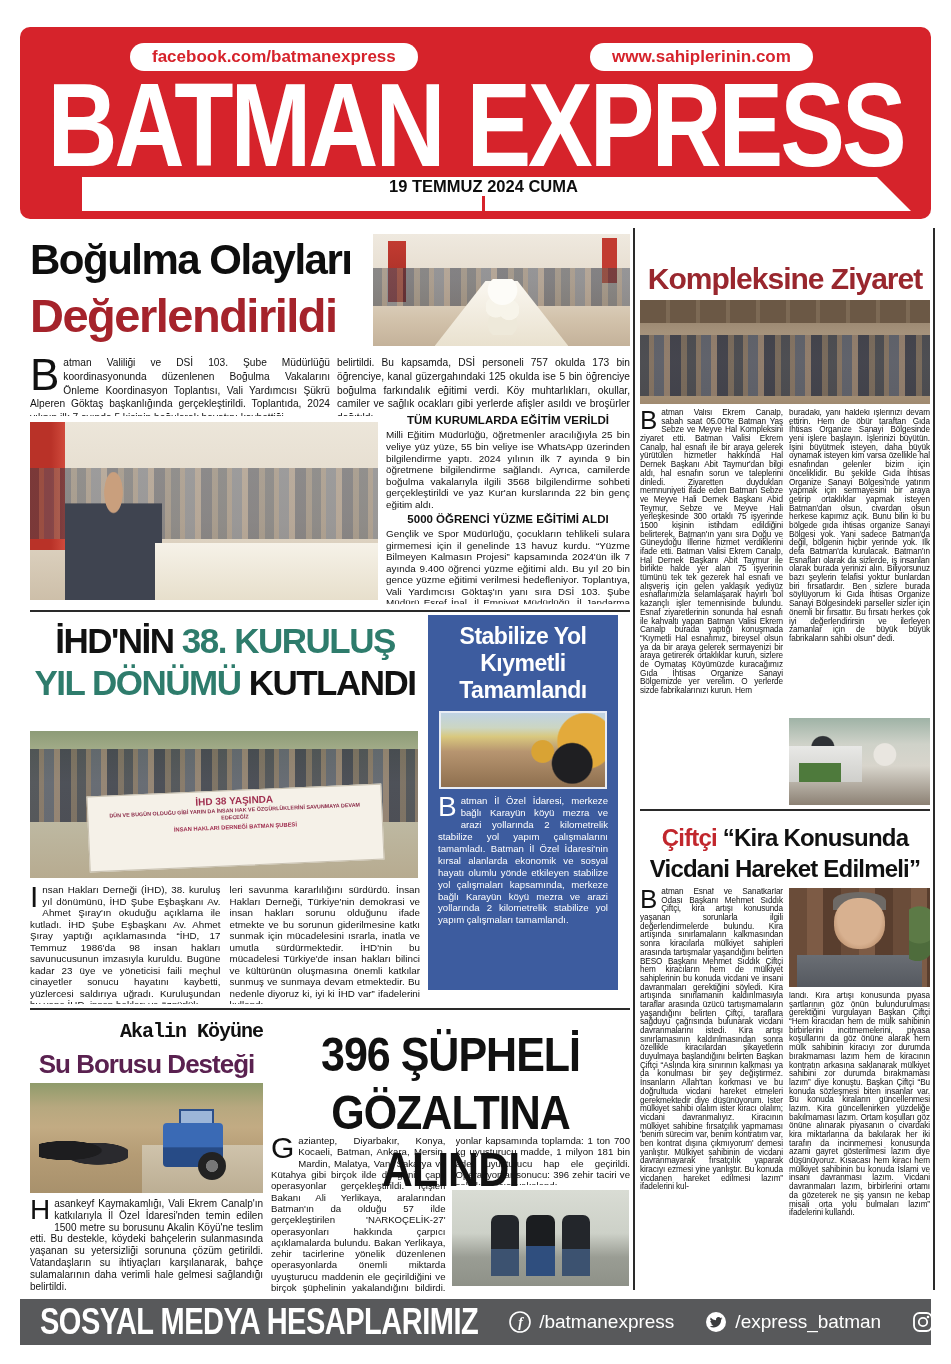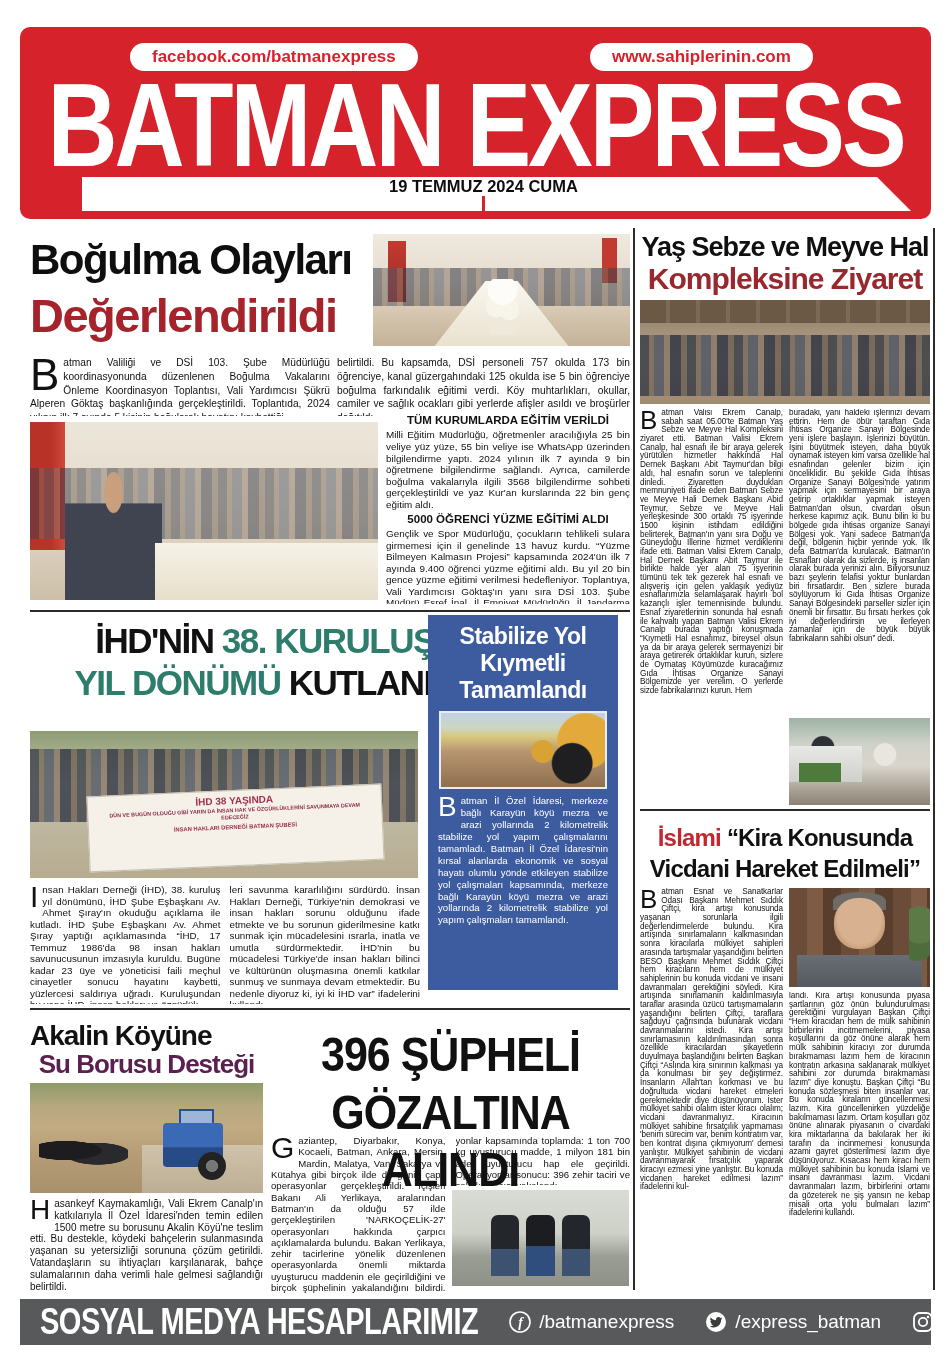--- a/index.html
+++ b/index.html
@@ -43,21 +43,21 @@
   .a1-intro { position:absolute; left:30px; top:356px; width:600px; height:60px;
               display:flex; gap:7px; font-size:10.2px; line-height:1.35; overflow:hidden; }
   .a1-intro .c1 { width:300px; } .a1-intro .c2 { flex:1; }
   .a1-intro .dropcap { font-size:44px; line-height:38px; }
   .a1-right { position:absolute; left:386px; top:412px; width:244px; height:192px;
               font-size:9.9px; line-height:1.17; overflow:hidden; }
   .subhead { text-align:center; font-weight:bold; font-size:11.5px; margin:2px 0; }
 
   
   .ihd-h { position:absolute; left:30px; top:620px; width:390px; text-align:center;
-           font-weight:bold; font-size:35px; letter-spacing:-1.5px; line-height:1.2;margin-left:40px; }
+           font-weight:bold; font-size:35px; letter-spacing:-1.5px; line-height:1.2; }
   .teal { color:#2e7c6c; }
   .ihd-body { position:absolute; left:30px; top:884px; width:390px; height:120px;
               display:flex; gap:9px; font-size:9.8px; line-height:1.18; overflow:hidden; }
   .ihd-body > div { flex:1; }
   .ihd-body .dropcap { font-size:30px; line-height:26px; }
 
   
   .stab { position:absolute; left:428px; top:615px; width:190px; height:375px; background:#3d5c9f; }
   .stab-title { color:#fff; font-weight:bold; font-size:23px; text-align:center;
                 line-height:1.18; padding-top:8px; letter-spacing:-0.5px; }
@@ -75,22 +75,22 @@
   .smallcol .dropcap { font-size:26px; line-height:22px; }
 
   
   .cif-h { position:absolute; left:636px; top:822px; width:298px; text-align:center;
            font-weight:bold; font-size:24px; letter-spacing:-0.8px; line-height:1.3; }
   .red { color:#c1272d; }
   .cif-c1 { position:absolute; left:640px; top:888px; width:143px; height:394px; }
   .cif-c2 { position:absolute; left:789px; top:992px; width:141px; height:290px; }
 
   
-  .ak-h1 { position:absolute; left:30px; top:1020px; width:233px; text-align:left;
-           font-size:28px; font-weight:bold; letter-spacing:-1px; white-space:nowrap; }
+  .ak-h1 { position:absolute; left:30px; top:1020px; width:233px; text-align:right;
+           font-size:20px; font-weight:bold; letter-spacing:-1px; white-space:nowrap;font-family:Liberation Mono, monospace; }
   .ak-h2 { position:absolute; left:30px; top:1049px; width:233px; text-align:center;
            font-size:26px; font-weight:bold; letter-spacing:-1px; color:#5a2150; white-space:nowrap; }
   .ak-body { position:absolute; left:30px; top:1198px; width:233px; height:96px;
              font-size:10px; line-height:1.18; overflow:hidden; }
   .ak-body .dropcap { font-size:28px; line-height:24px; }
 
   
   .s396-h { position:absolute; left:271px; top:1026px; width:359px; text-align:center;
             font-size:43px; font-weight:bold; letter-spacing:-1px; line-height:1.2;
             transform:scaleY(1.12); transform-origin:top; }
@@ -284,38 +284,37 @@
     <div class="just"><span class="dropcap">İ</span><span>nsan Hakları Derneği (İHD), 38. kuruluş yıl dönümünü, İHD Şube Eşbaşkanı Av. Ahmet Şıray'ın okuduğu açıklama ile kutladı. İHD Şube Eşbaşkanı Av. Ahmet Şıray yaptığı açıklamasında “İHD, 17 Temmuz 1986'da 98 insan hakları savunucusunun imzasıyla kuruldu. Bugüne kadar 23 üye ve yöneticisi faili meçhul cinayetler sonucu hayatını kaybetti, yüzlercesi saldırıya uğradı. Kuruluşundan bu yana İHD, insan hakları ve özgürlük-</span></div>
     <div class="just">leri savunma kararlılığını sürdürdü. İnsan Hakları Derneği, Türkiye'nin demokrasi ve insan hakları sorunu olduğunu ifade etmekte ve bu sorunun giderilmesine katkı sunmak için mücadelesini ısrarla, inatla ve umutla sürdürmektedir. İHD'nin bu mücadelesi Türkiye'de insan hakları bilinci ve kültürünün oluşmasına önemli katkılar sunmuş ve sunmaya devam etmektedir. Bu nedenle diyoruz ki, iyi ki İHD var” ifadelerini kullandı.</div>
   </div>
 
   <div class="stab">
     <div class="stab-title">Stabilize Yol Kıymetli Tamamlandı</div>
     <div class="ph ph-grader"></div>
     <p class="stab-body just" style="margin:0"><span class="dropcap">B</span><span>atman İl Özel İdaresi, merkeze bağlı Karayün köyü mezra ve arazi yollarında 2 kilometrelik stabilize yol yapım çalışmalarını tamamladı. Batman İl Özel İdaresi'nin kırsal alanlarda ekonomik ve sosyal hayatı olumlu yönde etkileyen stabilize yol çalışmaları kapsamında, merkeze bağlı Karayün köyü mezra ve arazi yollarında 2 kilometrelik stabilize yol yapım çalışmaları tamamlandı.</span></p>
   </div>
 
-  <div class="hal-h1">Yaş Sebze ve Meyve Hal</div>
   <div class="hal-h2">Kompleksine Ziyaret</div>
 
   <div class="ph ph-hal">
     <div class="ceiling"></div>
       <div class="crowd"></div>
   </div>
 
   <div class="smallcol just hal-c1"><span class="dropcap">B</span><span>atman Valisi Ekrem Canalp, sabah saat 05.00'te Batman Yaş Sebze ve Meyve Hal Kompleksini ziyaret etti. Batman Valisi Ekrem Canalp, hal esnafı ile bir araya gelerek yürütülen hizmetler hakkında Hal Dernek Başkanı Abit Taymur'dan bilgi aldı, hal esnafın sorun ve taleplerini dinledi. Ziyaretten duydukları memnuniyeti ifade eden Batman Sebze ve Meyve Hali Dernek Başkanı Abid Teymur, Sebze ve Meyve Hali yerleşkesinde 300 ortaklı 75 işyerinde 1500 kişinin istihdam edildiğini belirterek, Batman'ın yanı sıra Doğu ve Güneydoğu İllerine hizmet verdiklerini ifade etti. Batman Valisi Ekrem Canalp, Hal Dernek Başkanı Abit Taymur ile birlikte halde yer alan 75 işyerinin tümünü tek tek gezerek hal esnafı ve alışveriş için gelen yaklaşık yediyüz esnaflarımızla selamlaşarak hayırlı bol kazançlı işler temennisinde bulundu. Esnaf ziyaretlerinin sonunda hal esnafı ile kahvaltı yapan Batman Valisi Ekrem Canalp burada yaptığı konuşmada “Kıymetli Hal esnafımız, bireysel olsun ya da bir araya gelerek sermayenizi bir araya getirerek ortaklıklar kurun, sizlere de Oymataş Köyümüzde kuracağımız Gıda İhtisas Organize Sanayi Bölgemizde yer verelim. O yerlerde sizde fabrikalarınızı kurun. Hem</span></div>
   <div class="smallcol just hal-c2">buradaki, yani haldeki işlerinizi devam ettirin. Hem de öbür taraftan Gıda İhtisas Organize Sanayi Bölgesinde yeni işlere başlayın. İşlerinizi büyütün. İşini büyütmek isteyen, daha büyük oynamak isteyen kim varsa özellikle hal esnafından gelenler bizim için önceliklidir. Bu şekilde Gıda İhtisas Organize Sanayi Bölgesi'nde yatırım yapmak için sermayesini bir araya getirip ortaklıklar yapmak isteyen Batman'dan olsun, civardan olsun herkese kapımız açık. Bunu bilin ki bu bölgede gıda ihtisas organize Sanayi Bölgesi yok. Yani sadece Batman'da değil, bölgenin hiçbir yerinde yok. İlk defa Batman'da kurulacak. Batman'ın Esnafları olarak da sizlerde, iş insanları olarak burada yerinizi alın. Biliyorsunuz bazı şeylerin telafisi yoktur bunlardan biri fırsatlardır. Ben sizlere burada söylüyorum ki Gıda İhtisas Organize Sanayi Bölgesindeki parseller sizler için önemli bir fırsattır. Bu fırsatı herkes çok iyi değerlendirirsin ve ilerleyen zamanlar için de büyük büyük fabrikaların sahibi olsun” dedi.</div>
 
   <div class="ph ph-truck">
     <div class="bed"></div>
       <div class="veg"></div>
   </div>
 
   <div class="cif-h">
-    <span class="red">İslami</span>
+    <span class="red">Çiftçi</span>
     <span>“Kira Konusunda</span><br>
     <span>Vicdani Hareket Edilmeli”</span>
   </div>
 
   <div class="smallcol just cif-c1"><span class="dropcap">B</span><span>atman Esnaf ve Sanatkarlar Odası Başkanı Mehmet Sıddık Çiftçi, kira artışı konusunda yaşanan sorunlarla ilgili değerlendirmelerde bulundu. Kira artışında sınırlamaların kalkmasından sonra kiracılarla mülkiyet sahipleri arasında tartışmalar yaşandığını belirten BESO Başkanı Mehmet Sıddık Çiftçi hem kiracıların hem de mülkiyet sahiplerinin bu konuda vicdani ve insani davranmaları gerektiğini söyledi. Kira artışında sınırlamanın kaldırılmasıyla taraflar arasında üzücü tartışmamaların yaşandığını belirten Çiftçi, taraflara sağduyu çağrısında bulunarak vicdani davranmalarını istedi. Kira artışı sınırlamasının kaldırılmasından sonra özellikle kiracılardan şikayetlerin duyulmaya başlandığını belirten Başkan Çiftçi “Aslında kira sınırının kalkması ya da konulması bir şey değiştirmez. İnsanların Allah'tan korkması ve bu doğrultuda vicdani hareket etmeleri gerekmektedir diye düşünüyorum. İster mülkiyet sahibi olalım ister kiracı olalım; vicdani davranmalıyız. Kiracının mülkiyet sahibine fırsatçılık yapmaması 'benim sürecim var, benim kontratım var, ben kontrat dışına çıkmıyorum' demesi yanlıştır. Mülkiyet sahibinin de vicdani davranmayarak fırsatçılık yaparak kiracıyı ezmesi yine yanlıştır. Bu konuda vicdanen hareket edilmesi lazım” ifadelerini kul-</span></div>
 
   <div class="ph ph-ciftci">
     <div class="hair"></div>
       <div class="head"></div>
       <div class="suit"></div>

